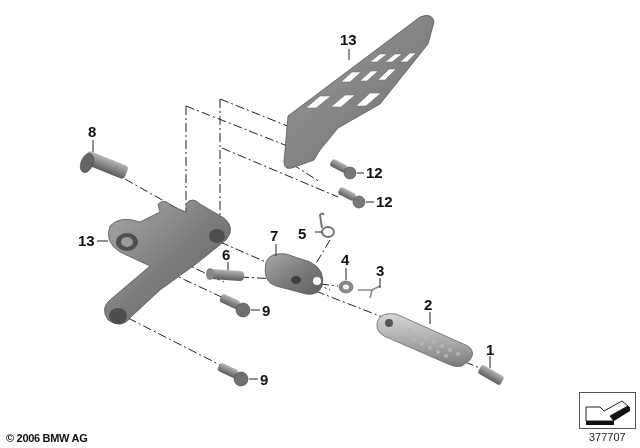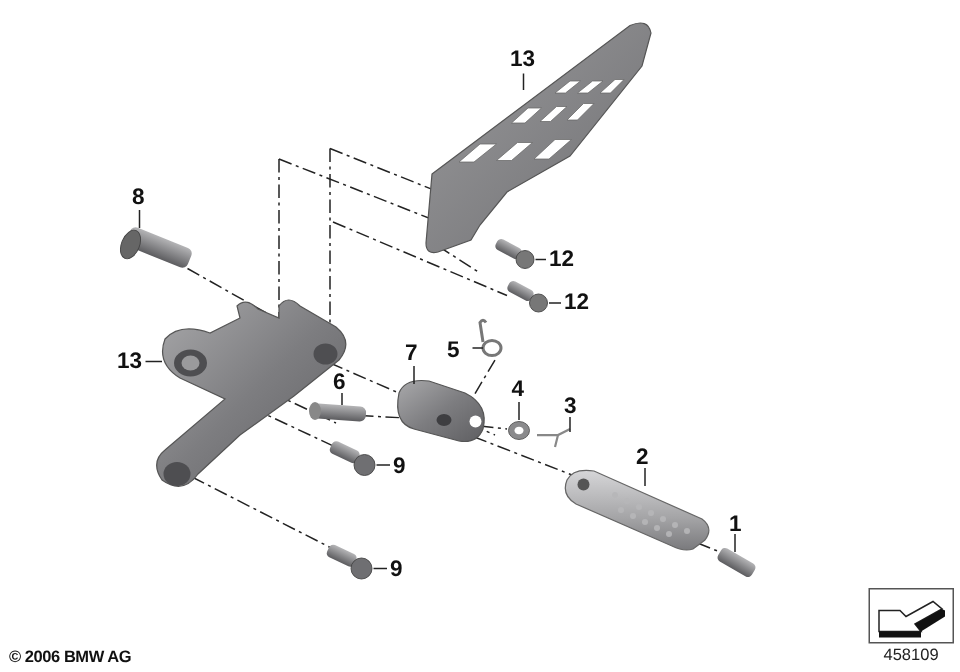--- a/index.html
+++ b/index.html
@@ -184,13 +184,13 @@
 
 <div id="navbox">
   <svg width="55" height="35" viewBox="0 0 55 35" xmlns="http://www.w3.org/2000/svg">
     <path d="M6,14 L6,28 L34,28 L30,23 L48,13 L42,8 L24,18 L20,14 Z" fill="#fff" stroke="#222" stroke-width="1"></path>
     <path d="M6,28 L34,28 L34,32 L6,32 Z" fill="#111"></path>
     <path d="M34,28 L50,18 L50,14 L48,13 L30,23 Z" fill="#111"></path>
   </svg>
 </div>
 
 <div id="copyright">© 2006 BMW AG</div>
-<div id="imgnum">458109</div>
+<div id="imgnum">377707</div>
 
 </body></html>

